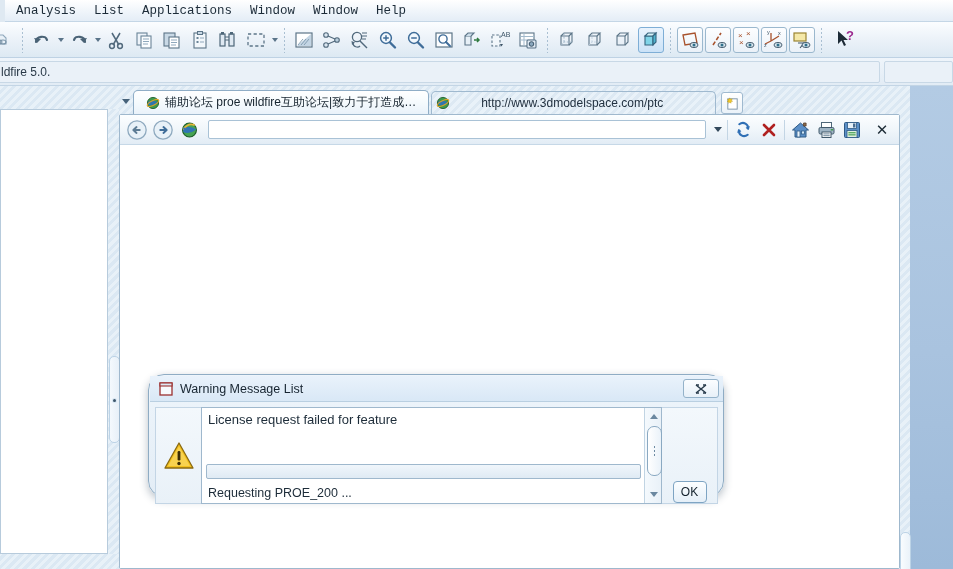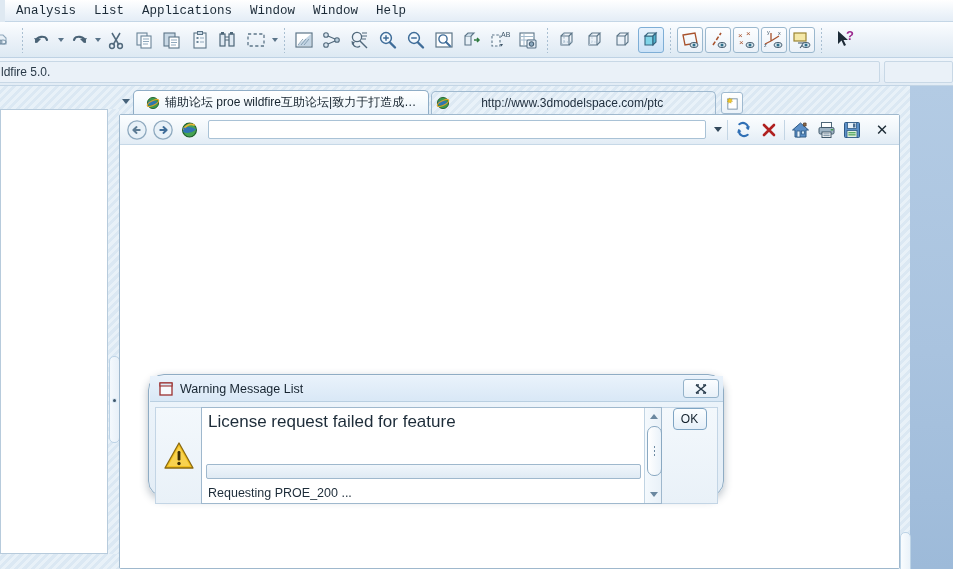--- a/index.html
+++ b/index.html
@@ -221,21 +221,21 @@
   .warn-col{
     width:46px;display:flex;align-items:center;justify-content:center;flex:none;
     border:1px solid #c3d5e5;border-right:none;
     background:linear-gradient(#f3f8fc,#e9f1f8);box-sizing:border-box;
   }
   .msg-col{
     flex:1;border:1px solid #9fb8cd;background:#fff;
     position:relative;box-sizing:border-box;min-width:0;
   }
   .msg-line{
-    position:absolute;left:6px;top:4px;font-size:17px;color:#1d2c39;white-space:nowrap;
+    position:absolute;left:6px;top:4px;font-size:13px;color:#1d2c39;white-space:nowrap;
   }
   .msg-line2{
     position:absolute;left:6px;bottom:3px;font-size:12.5px;color:#1d2c39;white-space:nowrap;
   }
   .hscroll{
     position:absolute;left:4px;right:20px;bottom:24px;height:15px;
     background:linear-gradient(#f0f6fb,#dfeaf4);
     border:1px solid #9fb8cd;border-radius:2px;box-sizing:border-box;
   }
   .vscroll{
@@ -261,21 +261,21 @@
     position:absolute;left:2px;top:18px;width:13px;height:48px;
     border:1px solid #8aa9c2;border-radius:7px;
     background:linear-gradient(90deg,#ffffff,#eaf2f9);
   }
   .vs-grip{
     position:absolute;left:5px;top:18px;width:3px;height:11px;
     background-image:radial-gradient(#6d8aa2 .9px, transparent 1px);
     background-size:3px 4px;
   }
   .ok-col{
-    width:56px;display:flex;align-items:flex-start;justify-content:center;flex:none;
+    width:56px;display:flex;align-items:flex-end;justify-content:center;flex:none;
     border:1px solid #c3d5e5;border-left:none;
     background:linear-gradient(#f3f8fc,#e9f1f8);box-sizing:border-box;
   }
   .okbtn{
     width:34px;height:22px;border:1px solid #7ea4c3;border-radius:4px;
     background:linear-gradient(#fcfeff,#e5eff8);
     display:flex;align-items:center;justify-content:center;
     font-size:12px;color:#13212c;box-sizing:border-box;
   }
 </style>

